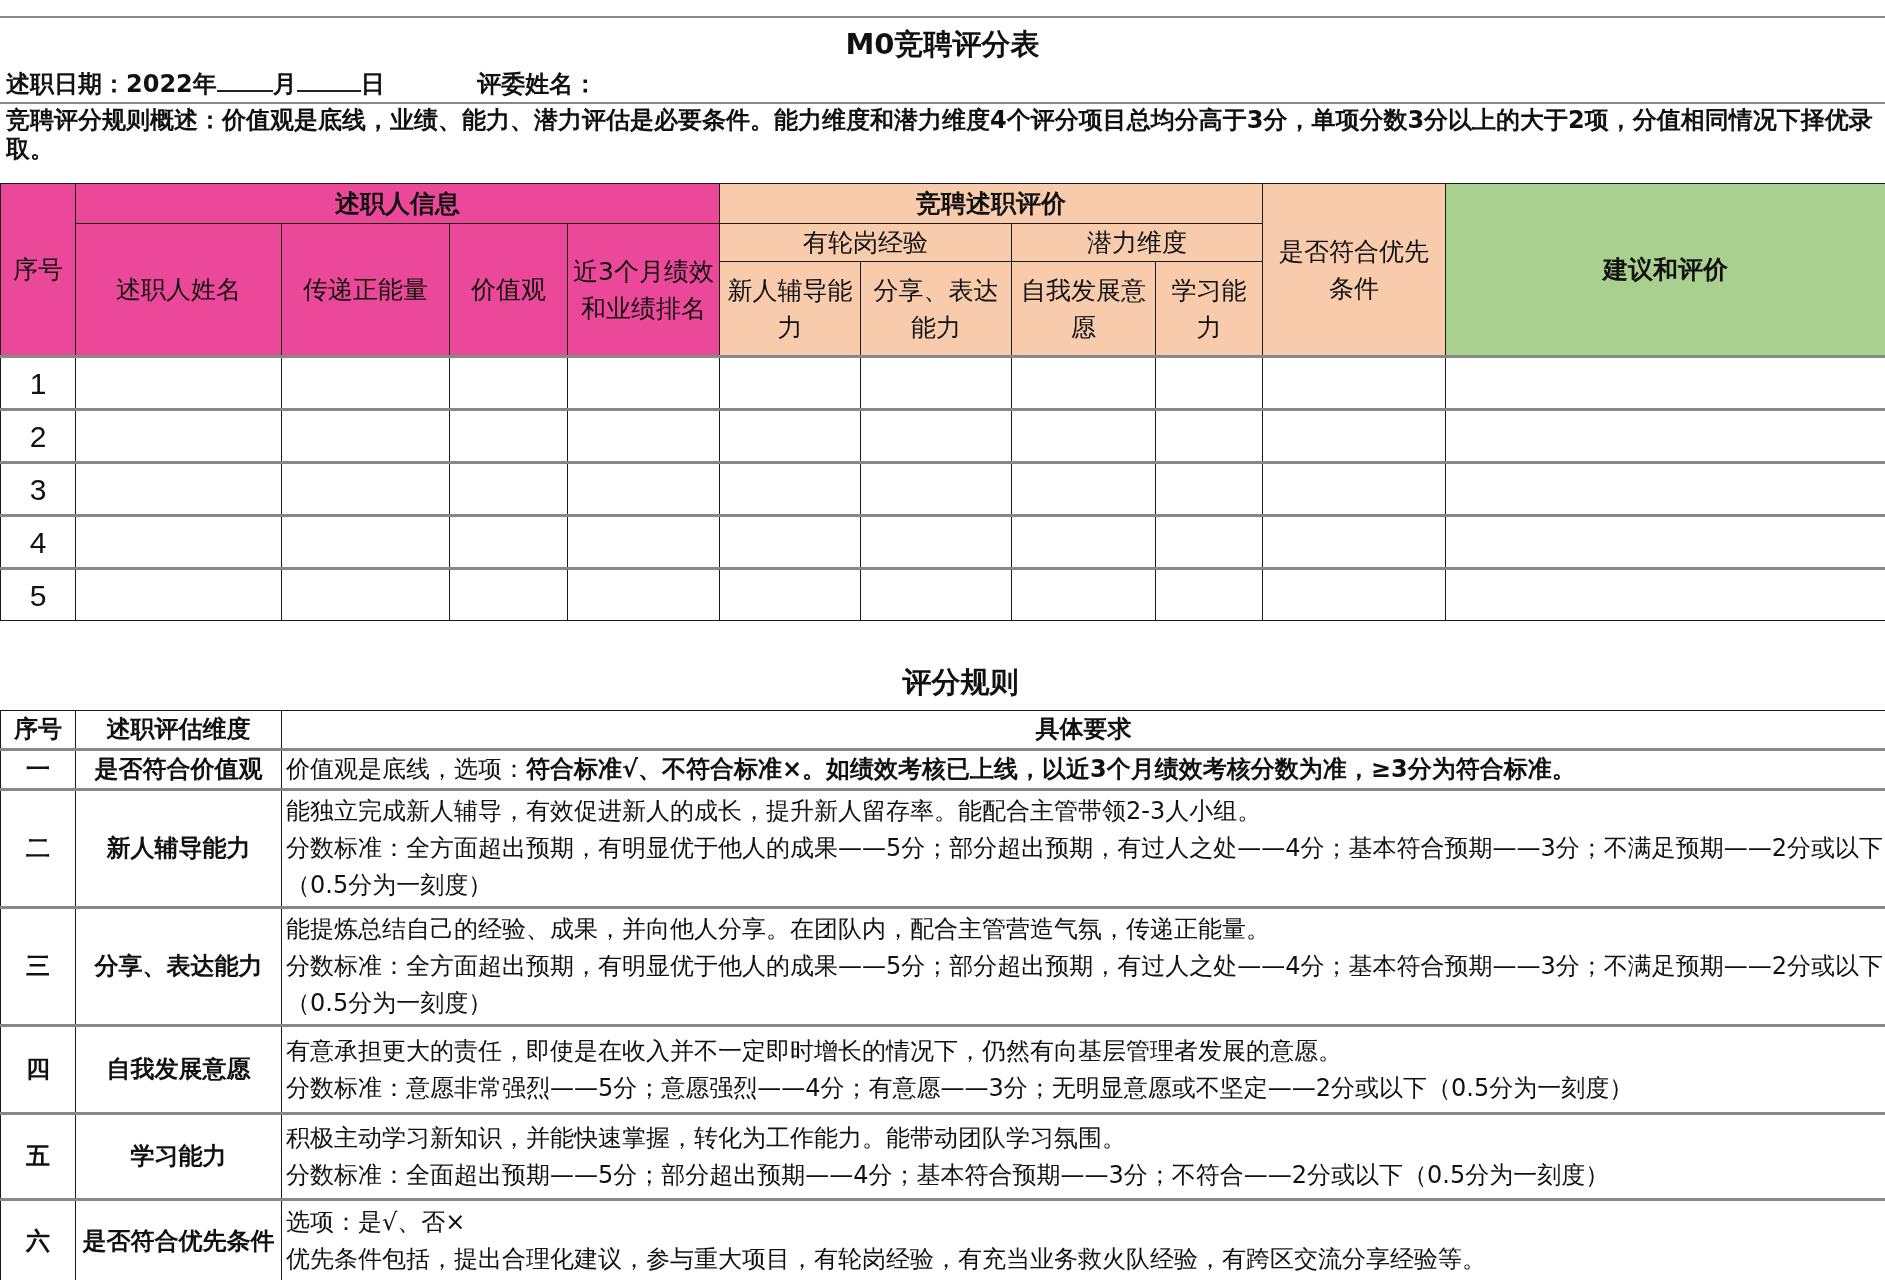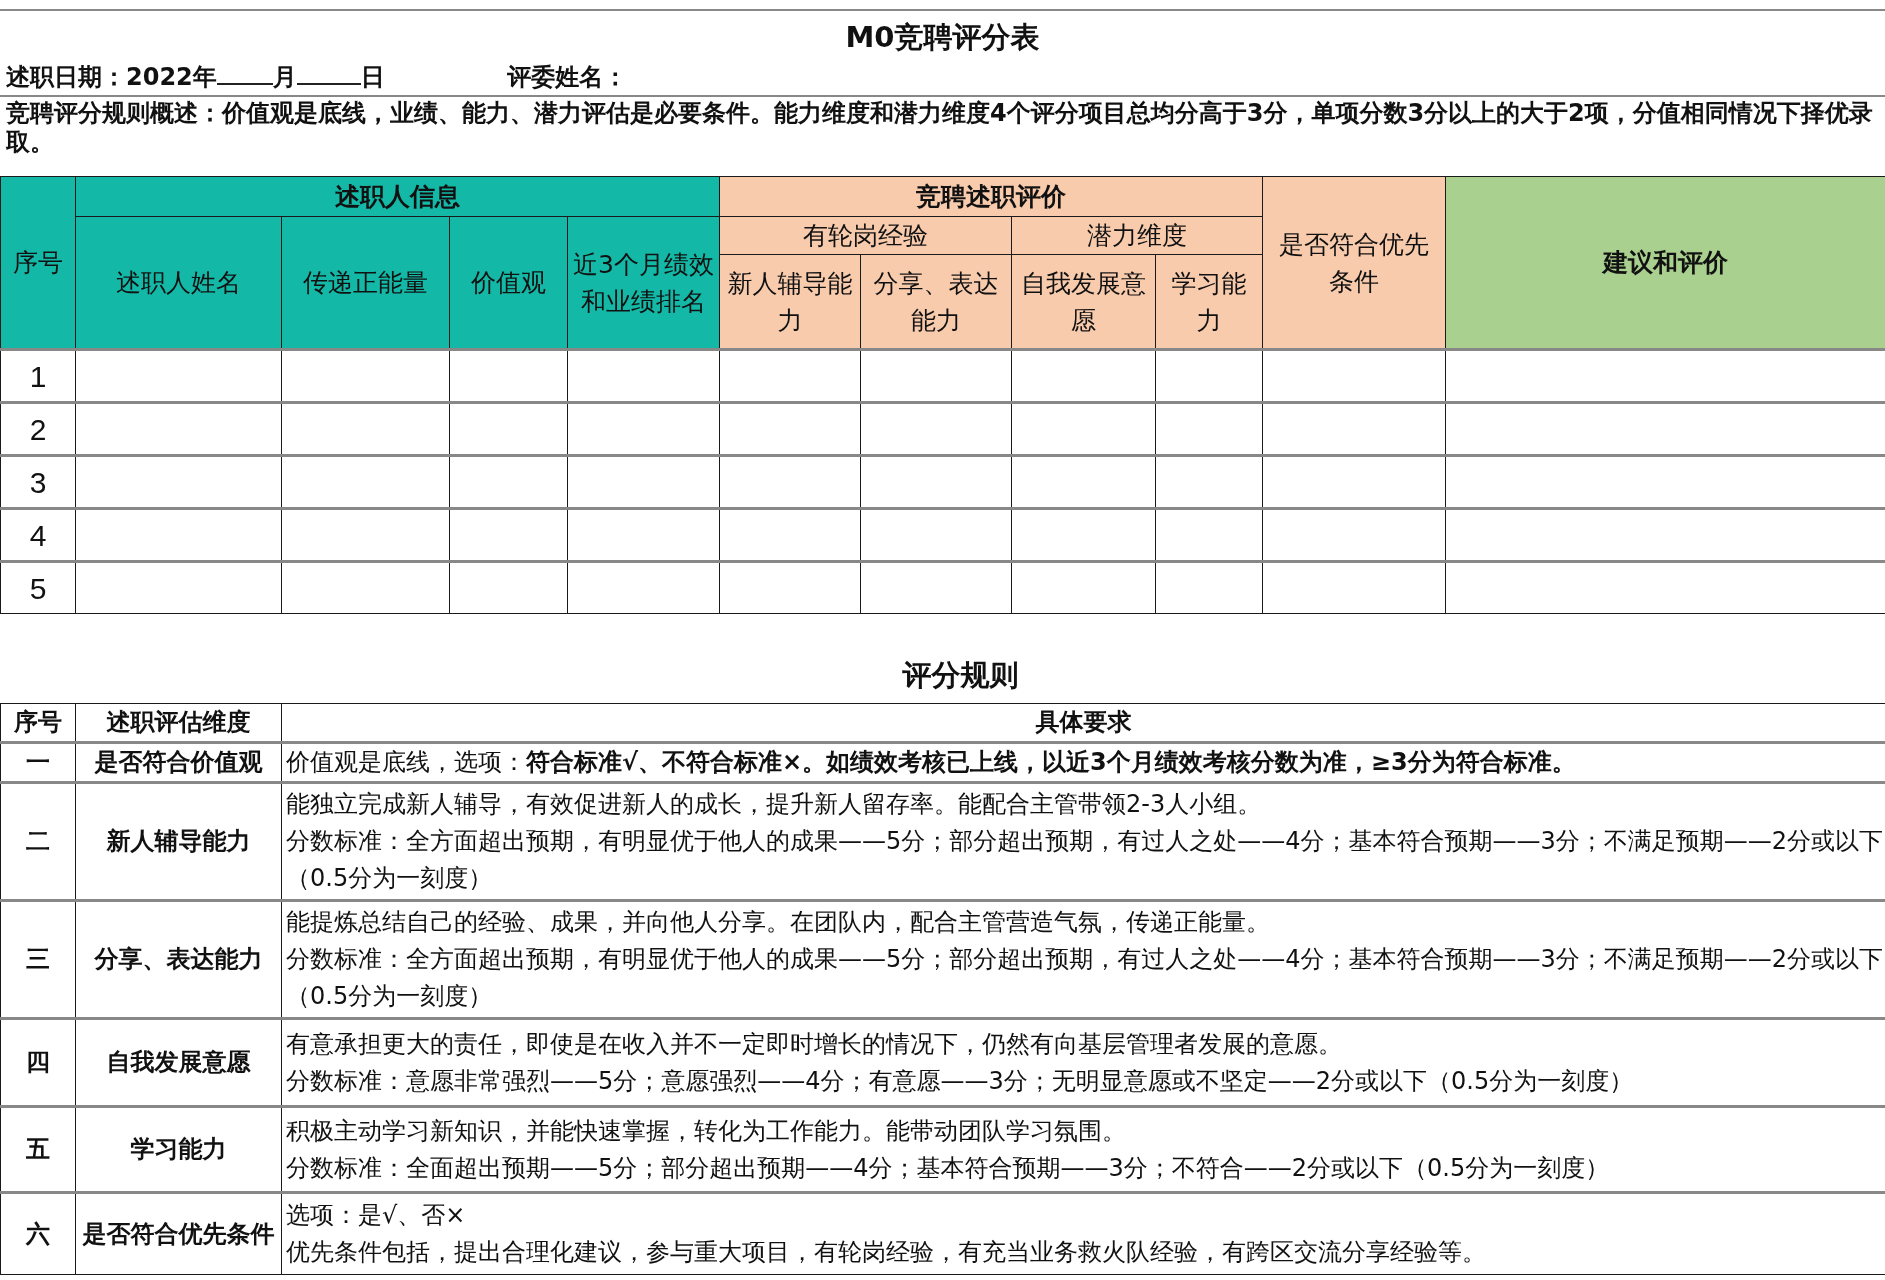--- a/index.html
+++ b/index.html
@@ -1,21 +1,21 @@
 <!DOCTYPE html>
 <html><head>
 <meta charset="utf-8">
 <style>
   html, body { margin: 0; padding: 0; background: #ffffff; }
   body {
     width: 1885px; height: 1280px; overflow: hidden; position: relative;
     font-family: "DejaVu Sans", "Liberation Sans", sans-serif;
     color: #111;
   }
-  .sheet { position: absolute; left: 0; top: 9px; width: 1885px; height: 1174px; }
+  .sheet { position: absolute; left: 0; top: 16px; width: 1885px; height: 1174px; }
   .top-border { position: absolute; left: 0; top: 0; width: 1885px; height: 2px; background: #888; }
   .title {
     position: absolute; left: 0; top: 6px; width: 1885px; height: 44px;
     text-align: center; font-size: 29px; font-weight: bold; line-height: 44px;
   }
   .meta-row {
     position: absolute; left: 6px; top: 50px; height: 36px; line-height: 36px;
     font-size: 24px; font-weight: bold; width: 1870px;
   }
   .meta-row span { display: inline-block; text-align: center; }
@@ -25,21 +25,21 @@
     position: absolute; left: 6px; top: 90px; width: 1875px;
     font-size: 24px; font-weight: bold; line-height: 29px;
   }
   table { border-collapse: collapse; table-layout: fixed; }
   .main-table { position: absolute; left: 0; top: 167px; width: 1885px; }
   .main-table td, .main-table th {
     border: 1.5px solid #1a1a1a; text-align: center; vertical-align: middle;
     font-size: 25px; font-weight: normal; padding: 0; line-height: 37px;
   }
   .main-table th.bold { font-weight: bold; }
-  .blue { background: #14b8a6; }
+  .blue { background: #ec4899; }
   .orange { background: #f8cbad; }
   .green { background: #a9d08e; }
   .main-table tr.data-row td { height: 50px; background: #fff; border-top: 3px solid #888; }
   .main-table tr.data-row td.idx { font-size: 30px; font-family: "Liberation Sans", sans-serif; }
   .rules-title {
     position: absolute; left: 0; top: 644px; width: 1885px; text-align: center;
     font-size: 29px; font-weight: bold; line-height: 44px; padding-left: 18px;
   }
   .rules-table { position: absolute; left: 0; top: 694px; width: 1885px; }
   .rules-table td, .rules-table th {
@@ -56,21 +56,21 @@
 </style>
 </head>
 <body>
 
 <div class="sheet">
   <div class="top-border"></div>
   <div class="title">M0竞聘评分表</div>
 
   <div class="meta-row">
     <span>述职日期：2022年</span><span class="blank" style="width:56px"></span><span>月</span><span class="blank" style="width:64px"></span><span>日</span>
-    <span style="margin-left:114px">评委姓名：</span>
+    <span style="margin-left:84px">评委姓名：</span>
   </div>
   <div class="meta-rule"></div>
   <div class="summary">竞聘评分规则概述：价值观是底线，业绩、能力、潜力评估是必要条件。能力维度和潜力维度4个评分项目总均分高于3分，单项分数3分以上的大于2项，分值相同情况下择优录取。</div>
 
   <table class="main-table">
     <colgroup>
       <col style="width:75px">
         <col style="width:206px">
         <col style="width:168px">
         <col style="width:118px">

